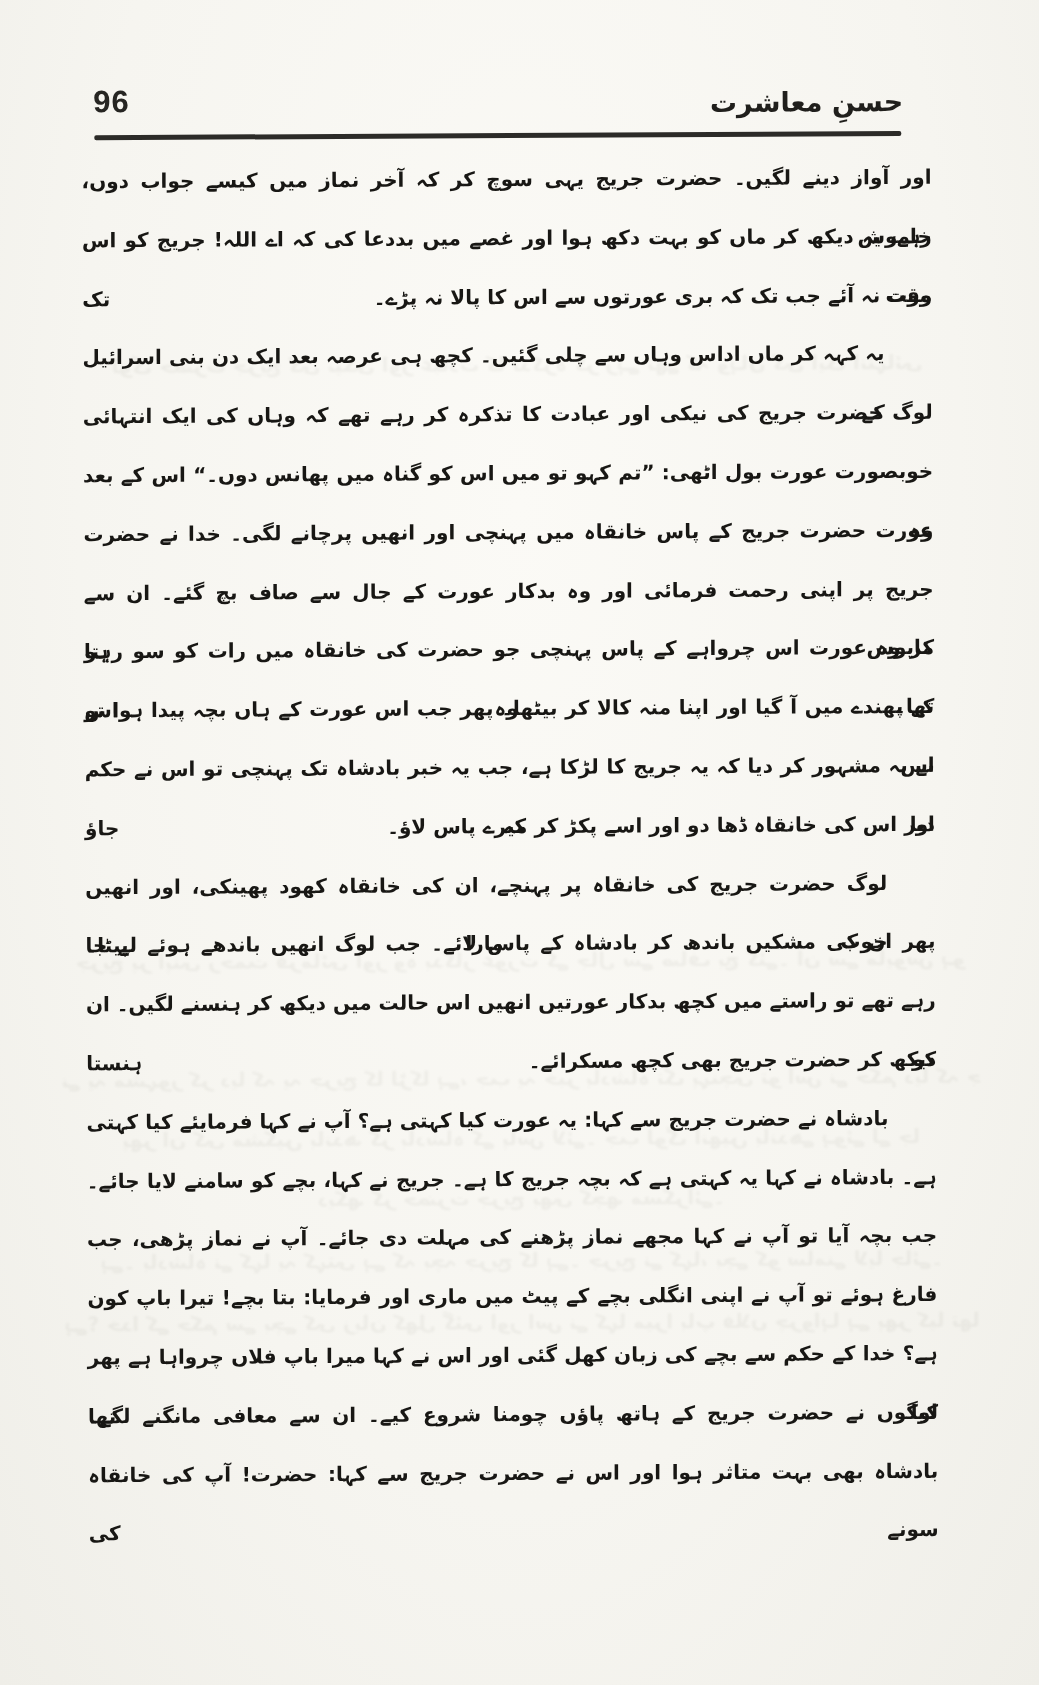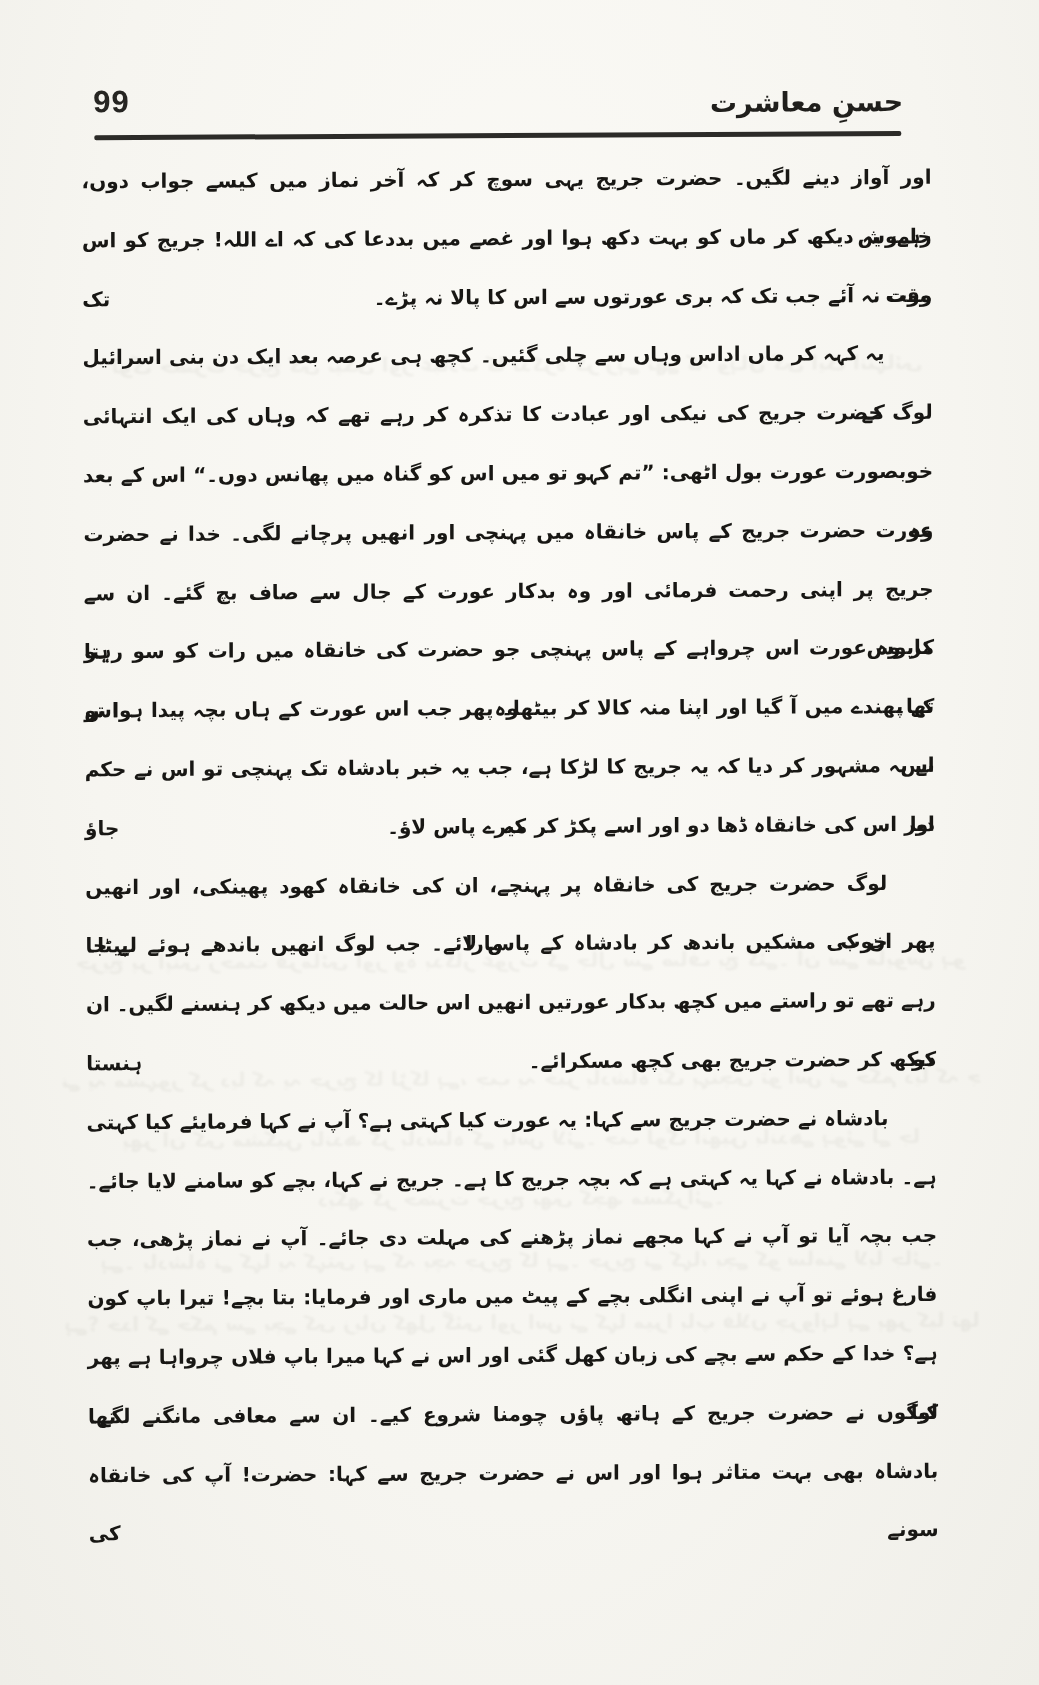--- a/index.html
+++ b/index.html
@@ -85,21 +85,21 @@
         <div class="ghost-line" style="top: 948px;">جریج پر اپنی رحمت فرمائی اور وہ بدکار عورت کے جال سے صاف بچ گئے۔ ان سے مایوس ہو</div>
         <div class="ghost-line" style="top: 1066px;">نے یہ مشہور کر دیا کہ یہ جریج کا لڑکا ہے، جب یہ خبر بادشاہ تک پہنچی تو اس نے حکم دیا کہ جاؤ</div>
         <div class="ghost-line" style="top: 1126px;">پھر ان کی مشکیں باندھ کر بادشاہ کے پاس لائے۔ جب لوگ انھیں باندھے ہوئے لے جا</div>
         <div class="ghost-line" style="top: 1186px;">دیکھ کر حضرت جریج بھی کچھ مسکرائے۔</div>
         <div class="ghost-line" style="top: 1248px;">ہے۔ بادشاہ نے کہا یہ کہتی ہے کہ بچہ جریج کا ہے۔ جریج نے کہا، بچے کو سامنے لایا جائے۔</div>
         <div class="ghost-line" style="top: 1310px;">ہے؟ خدا کے حکم سے بچے کی زبان کھل گئی اور اس نے کہا میرا باپ فلاں چرواہا ہے پھر کیا تھا</div>
       </div>
 
     <div class="content-layer">
 
-      <div class="page-number">99</div>
+      <div class="page-number">96</div>
       <div class="header-title">حسنِ معاشرت</div>
       <div class="header-rule"></div>
 
       <div class="text-column" id="text-column">
           <div class="text-line justify">اور آواز دینے لگیں۔ حضرت جریج یہی سوچ کر کہ آخر نماز میں کیسے جواب دوں، خاموش</div>
           <div class="text-line justify">رہے، یہ دیکھ کر ماں کو بہت دکھ ہوا اور غصے میں بددعا کی کہ اے اللہ! جریج کو اس وقت تک</div>
           <div class="text-line end">موت نہ آئے جب تک کہ بری عورتوں سے اس کا پالا نہ پڑے۔</div>
           <div class="text-line justify indent">یہ کہہ کر ماں اداس وہاں سے چلی گئیں۔ کچھ ہی عرصہ بعد ایک دن بنی اسرائیل کے</div>
           <div class="text-line justify">لوگ حضرت جریج کی نیکی اور عبادت کا تذکرہ کر رہے تھے کہ وہاں کی ایک انتہائی</div>
           <div class="text-line justify">خوبصورت عورت بول اٹھی: ”تم کہو تو میں اس کو گناہ میں پھانس دوں۔“ اس کے بعد وہ</div>

